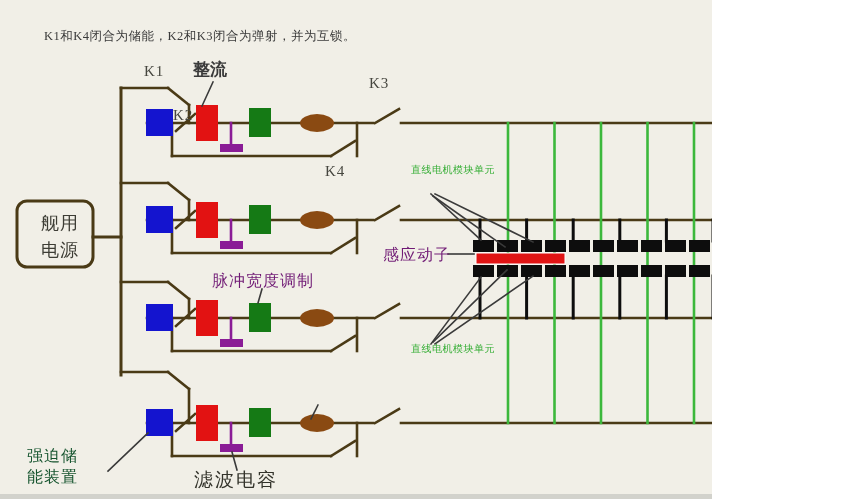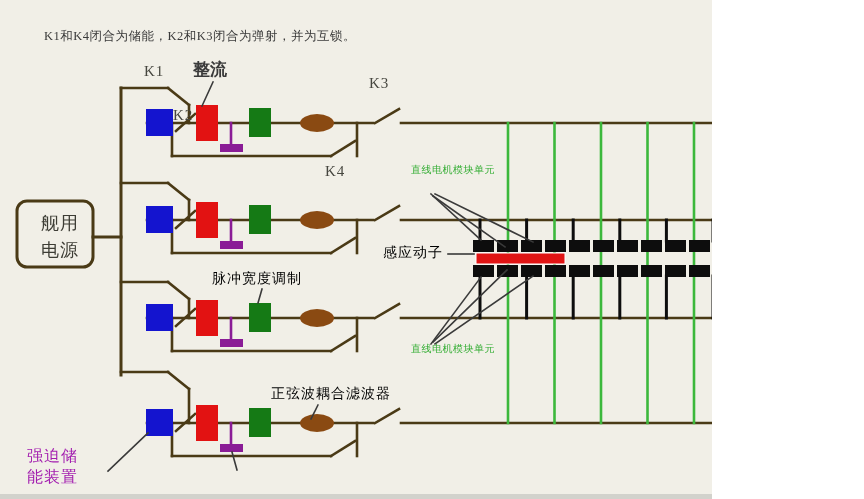--- a/index.html
+++ b/index.html
@@ -7,22 +7,22 @@
     position:relative;width:712px;height:499px;overflow:hidden;
     background:var(--bg,#f1efe7);
     font-family:Liberation Serif, serif;
     color:var(--text,#3a3a3a);
   }
   #diagram-svg{position:absolute;left:0;top:0;}
   .lbl{position:absolute;white-space:nowrap;line-height:1.2;}
   .wrap{white-space:normal;word-break:break-all;}
   .note{font-size:12.5px;letter-spacing:0.5px;line-height:1.18;color:var(--text,#3a3a3a);}
   .klabel{font-size:15px;color:#46463f;letter-spacing:1px;}
-  .comp{font-size:14px;color:#000000;letter-spacing:1px;}
-  .big{font-size:16px;letter-spacing:1px;line-height:1.3;color:#a21caf;}
+  .comp{font-size:16px;color:#701a75;letter-spacing:1px;}
+  .big{font-size:16px;letter-spacing:1px;line-height:1.3;color:#14532d;}
   .green-label{font-size:10px;line-height:1.3;letter-spacing:0.5px;color:var(--green,#33ad33);}
   .bold{font-weight:bold;}
   #note-top{left:44px;top:29px;}
   #label-k1{left:144px;top:62px;}
   #label-rectifier{left:193px;top:60px;font-size:17px;}
   #label-k2{left:173px;top:106px;}
   #label-k3{left:369px;top:74px;}
   #label-k4{left:325px;top:162px;}
   #note-stator{left:503px;top:69px;width:338px;}
   #label-module-top{left:411px;top:163px;width:84px;}
@@ -188,17 +188,17 @@
   <div class="lbl note" id="note-top">K1和K4闭合为储能，K2和K3闭合为弹射，并为互锁。</div>
   <div class="lbl klabel" id="label-k1">K1</div>
   <div class="lbl bold" id="label-rectifier">整流</div>
   <div class="lbl klabel" id="label-k2">K2</div>
   <div class="lbl klabel" id="label-k3">K3</div>
   <div class="lbl klabel" id="label-k4">K4</div>
   <div class="lbl green-label wrap" id="label-module-top">直线电机模块单元</div>
   <div class="lbl comp" id="label-mover">感应动子</div>
   <div class="lbl green-label wrap" id="label-module-bottom">直线电机模块单元</div>
   <div class="lbl comp" id="label-pwm">脉冲宽度调制</div>
-  <div class="lbl comp" id="label-sine">正弦波耦合滤波器</div>
   <div class="lbl big wrap" id="label-storage">强迫储能装置</div>
+  <div class="lbl" id="label-filtercap">滤波电容</div>
   <div class="lbl wrap" id="power-box-label">舰用电源</div>
   <div id="edge-strip"></div>
 </div>
 
 </body></html>

